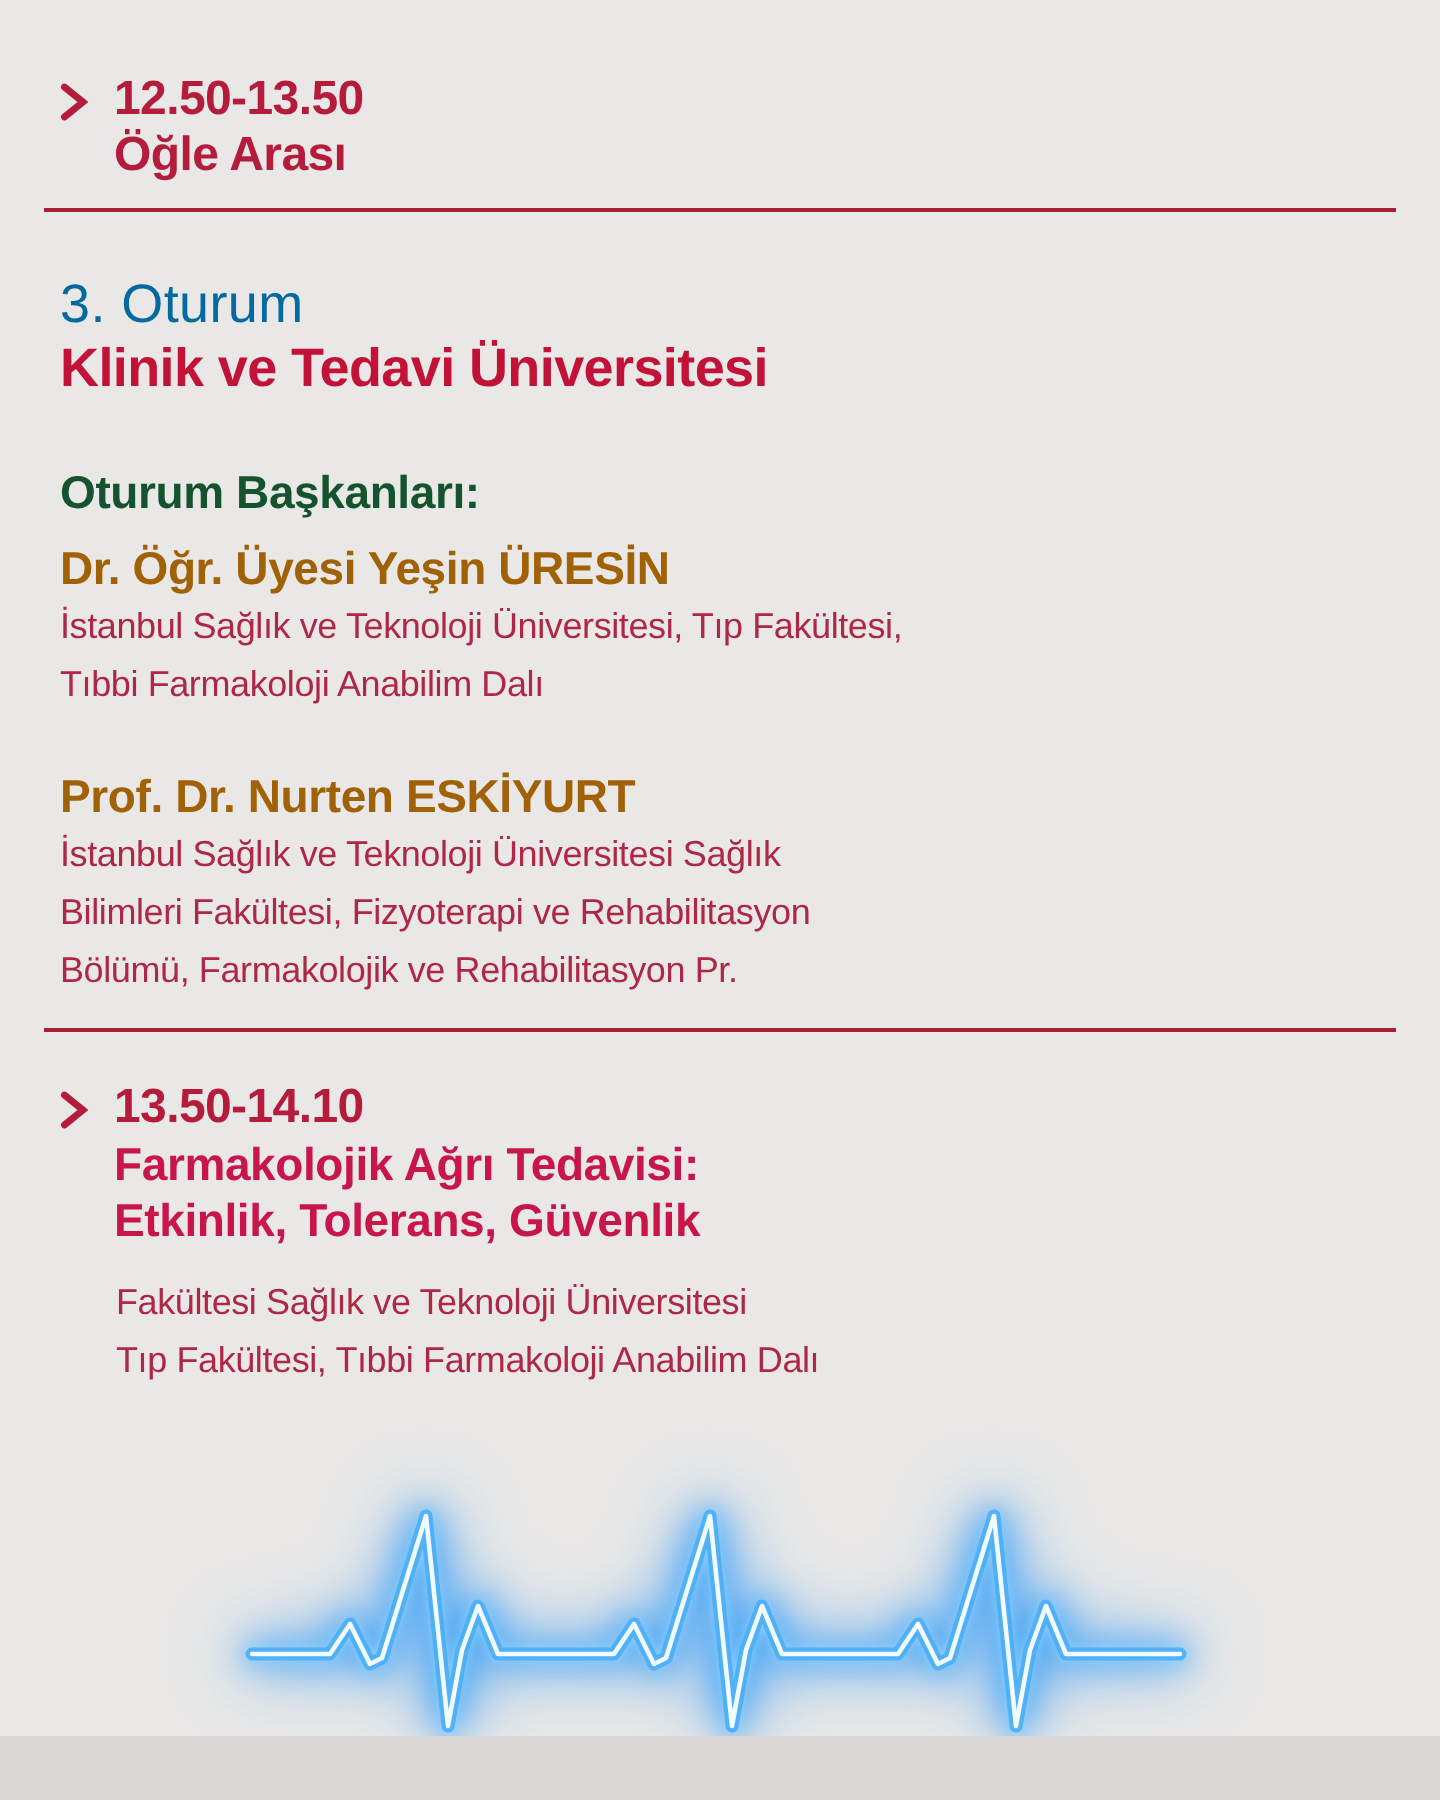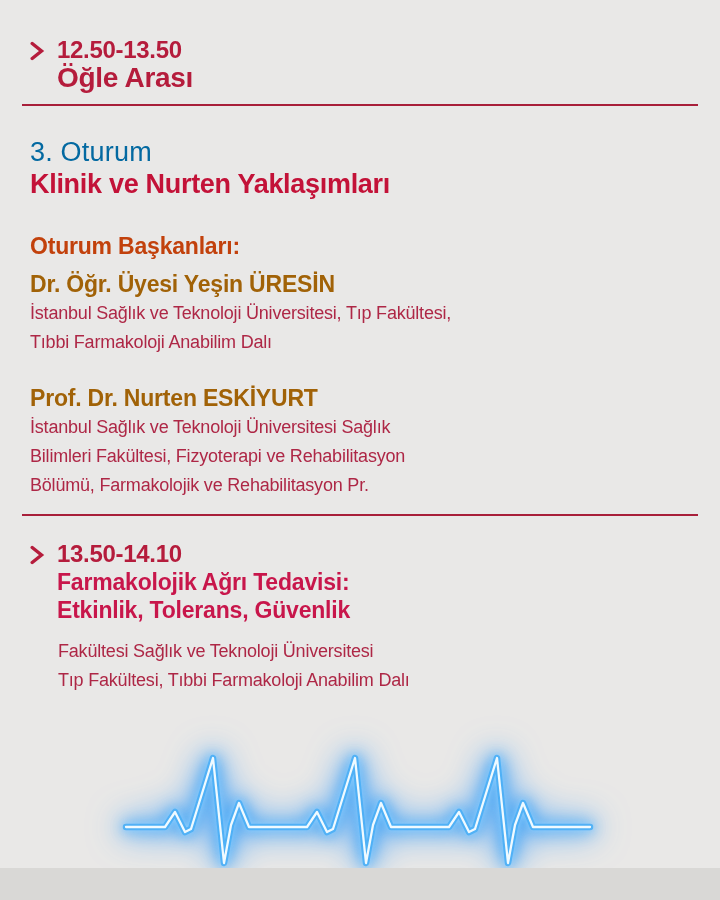--- a/index.html
+++ b/index.html
@@ -27,21 +27,21 @@
   .bullet svg { display: block; }
 
   .time {
     font-size: 24px;
     font-weight: 800;
     letter-spacing: -0.3px;
     line-height: 28px;
     color: #b51c3c;
   }
   .break-title {
-    font-size: 28px;
+    font-size: 24px;
     font-weight: 800;
     letter-spacing: -0.3px;
     line-height: 28px;
     color: #b51c3c;
   }
 
   .divider {
     border: none;
     height: 2px;
     background: #a81f3a;
@@ -63,21 +63,21 @@
     letter-spacing: -0.3px;
     color: #c31238;
   }
 
   .chairs-heading {
     margin-top: 32px;
     font-size: 23px;
     font-weight: 800;
     letter-spacing: -0.2px;
     line-height: 28px;
-    color: #c2410c;
+    color: #14532d;
   }
 
   .person { margin-top: 9px; }
   .person.second { margin-top: 26px; }
   .person-name {
     font-size: 23px;
     font-weight: 700;
     letter-spacing: -0.2px;
     line-height: 30px;
     color: #a16207;
@@ -130,21 +130,21 @@
       <div>
         <div class="time">12.50-13.50</div>
         <div class="break-title">Öğle Arası</div>
       </div>
     </div>
 
     <hr class="divider">
 
     <div class="session-header">
       <div class="session-number">3. Oturum</div>
-      <div class="session-title">Klinik ve Nurten Yaklaşımları</div>
+      <div class="session-title">Klinik ve Tedavi Üniversitesi</div>
     </div>
 
     <div class="chairs-heading">Oturum Başkanları:</div>
 
     <div class="person">
       <div class="person-name">Dr. Öğr. Üyesi Yeşin ÜRESİN</div>
       <div class="affil-line">İstanbul Sağlık ve Teknoloji Üniversitesi, Tıp Fakültesi,</div>
       <div class="affil-line">Tıbbi Farmakoloji Anabilim Dalı</div>
     </div>
 

